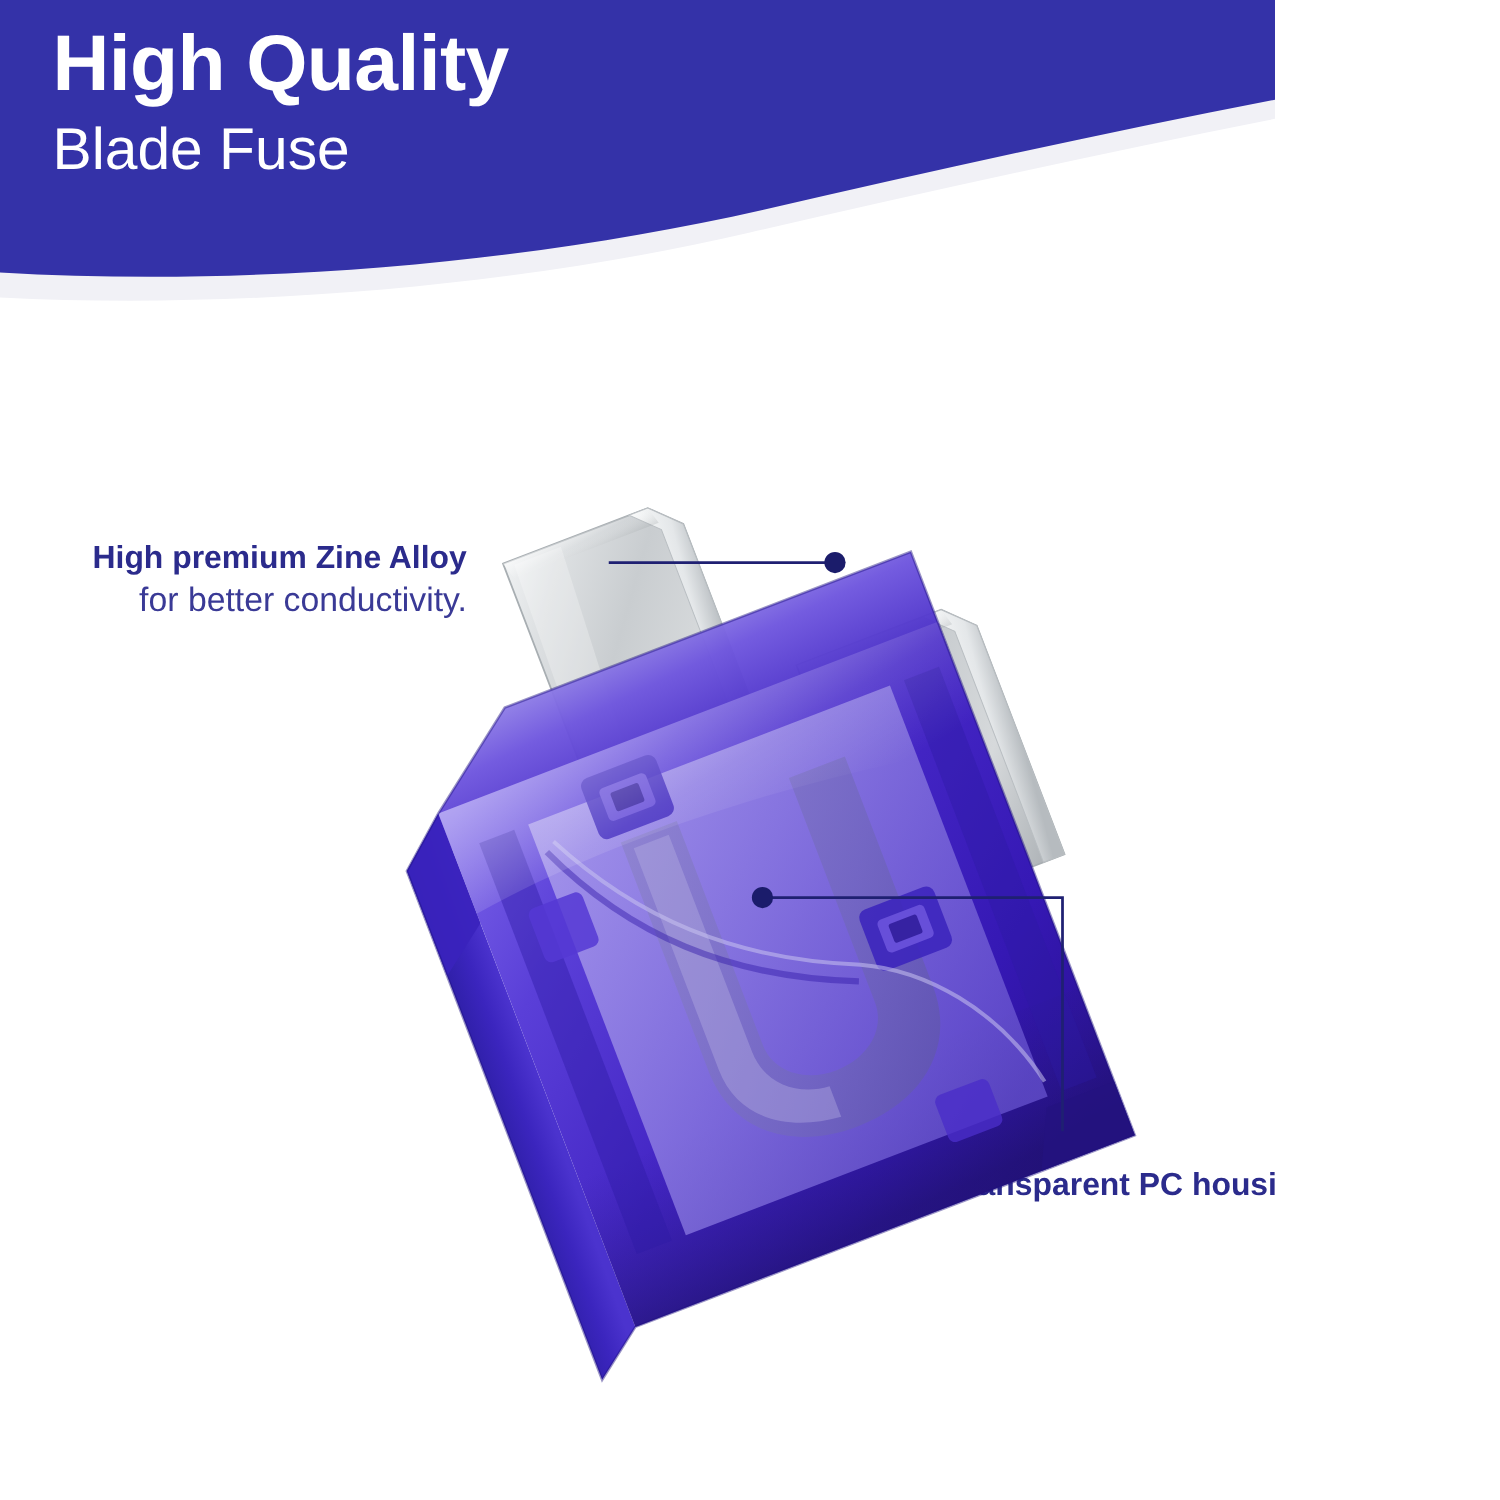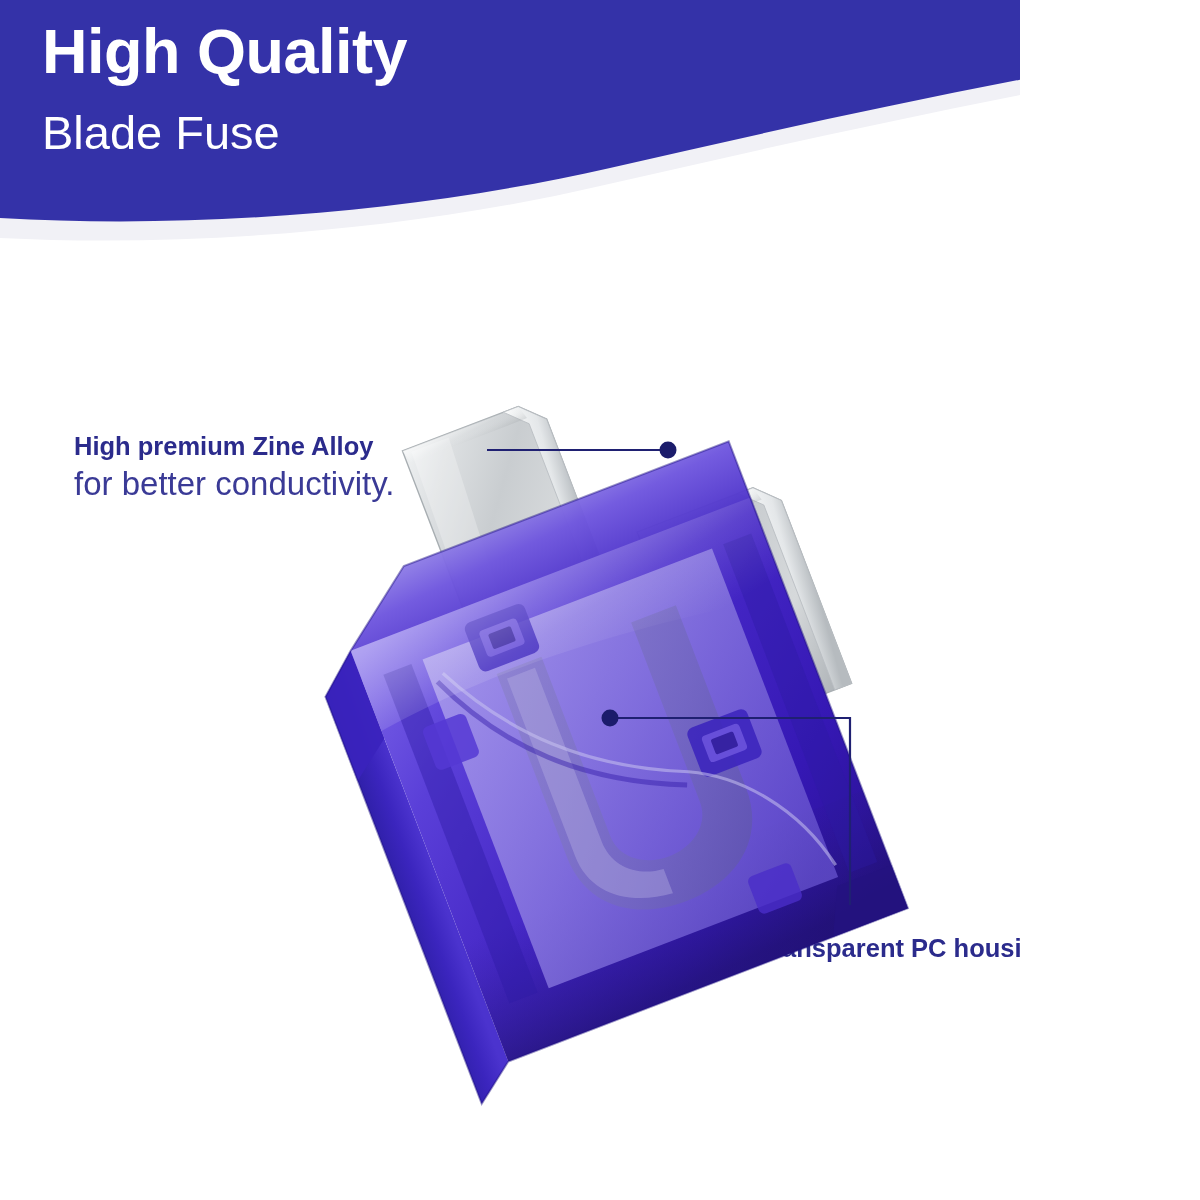--- a/index.html
+++ b/index.html
@@ -40,37 +40,38 @@
     line-height: 1.05;
     letter-spacing: -0.5px;
     margin: 0;
     white-space: nowrap;
   }
   .title-sub {
     font-size: 47px;
     font-weight: normal;
     color: #ffffff;
     line-height: 1.15;
-    margin: 22px 0 0 0;
+    margin: 8px 0 0 0;
     white-space: nowrap;
   }
 
   
   .callout {
     position: absolute;
+    text-align: right;
   }
   .callout-title {
     font-size: 25.5px;
     font-weight: bold;
     color: #2B2B8C;
     line-height: 1.28;
     white-space: nowrap;
   }
   .callout-desc {
-    font-size: 33px;
+    font-size: 27px;
     font-weight: normal;
     color: #3A3A96;
     line-height: 1.28;
     white-space: nowrap;
   }
   #callout-alloy {
     left: 74px;
     top: 430px;
   }
   #callout-housing {

